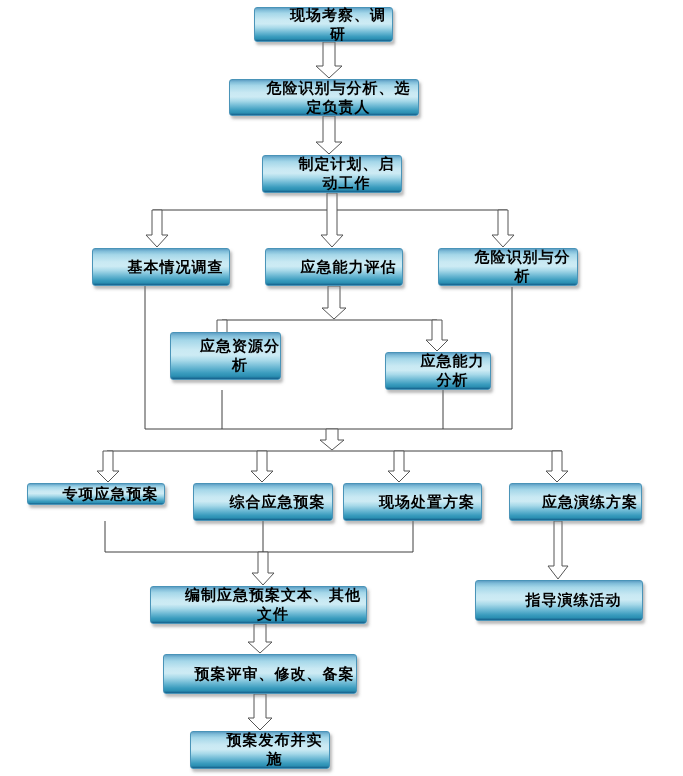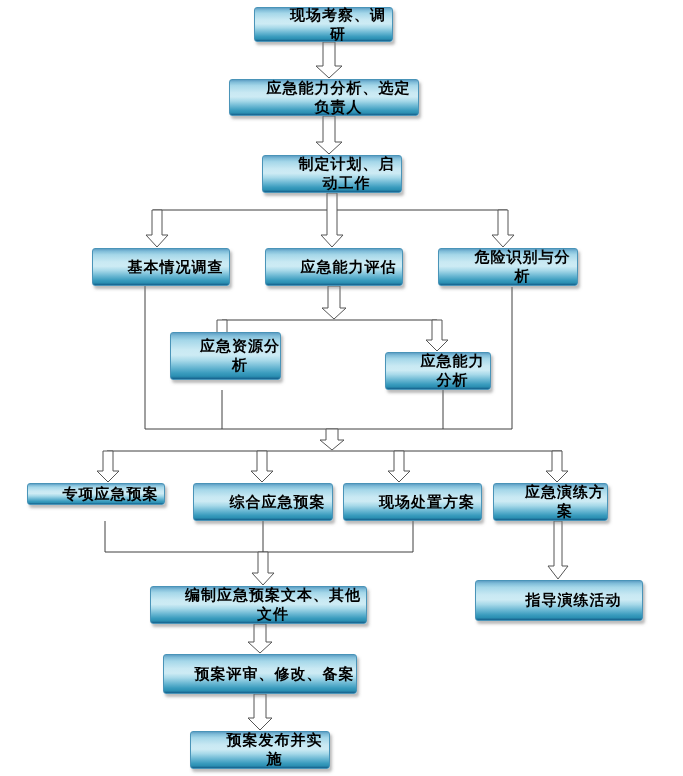--- a/index.html
+++ b/index.html
@@ -80,41 +80,41 @@
     <polygon class="carrow" points="394,451 394,471 388,471 399,482 410,471 404,471 404,451"></polygon>
     <polygon class="carrow" points="552,451 552,471 546,471 557,482 568,471 562,471 562,451"></polygon>
     <polygon class="carrow" points="258,552 258,573 252,573 263,585 274,573 268,573 268,552"></polygon>
     <polygon class="carrow" points="554,521 554,566 548,566 558,579 568,566 562,566 562,521"></polygon>
     <polygon class="carrow" points="254,624 254,642 248,642 260,653 272,642 266,642 266,624"></polygon>
     <polygon class="carrow" points="254,694 254,718 248,718 260,730 272,718 266,718 266,694"></polygon>
   </svg>
 
   <div class="node" style="left:254px;top:7px;width:139px;height:35px">现场考察、调研</div>
 
-  <div class="node" style="left:229px;top:79px;width:190px;height:37px">应急能力分析、选定负责人</div>
+  <div class="node" style="left:229px;top:79px;width:190px;height:37px">危险识别与分析、选定负责人</div>
 
   <div class="node" style="left:262px;top:155px;width:140px;height:38px">制定计划、启动工作</div>
 
   <div class="node" style="left:92px;top:248px;width:138px;height:38px">基本情况调查</div>
 
   <div class="node" style="left:265px;top:248px;width:138px;height:38px">应急能力评估</div>
 
   <div class="node" style="left:438px;top:248px;width:140px;height:38px">危险识别与分析</div>
 
   <div class="node" style="left:170px;top:332px;width:111px;height:48px">应急资源分析</div>
 
   <div class="node" style="left:385px;top:352px;width:106px;height:38px">应急能力分析</div>
 
   <div class="node" style="left:27px;top:483px;width:138px;height:22px">专项应急预案</div>
 
   <div class="node" style="left:193px;top:483px;width:140px;height:38px">综合应急预案</div>
 
   <div class="node" style="left:343px;top:483px;width:139px;height:38px">现场处置方案</div>
 
-  <div class="node" style="left:493px;top:483px;width:115px;height:38px">应急演练方案</div>
+  <div class="node" style="left:509px;top:483px;width:133px;height:38px">应急演练方案</div>
 
   <div class="node" style="left:150px;top:586px;width:217px;height:38px">编制应急预案文本、其他文件</div>
 
   <div class="node" style="left:475px;top:580px;width:168px;height:41px">指导演练活动</div>
 
   <div class="node" style="left:163px;top:654px;width:194px;height:40px">预案评审、修改、备案</div>
 
   <div class="node" style="left:190px;top:731px;width:140px;height:38px">预案发布并实施</div>
 
 </div>

